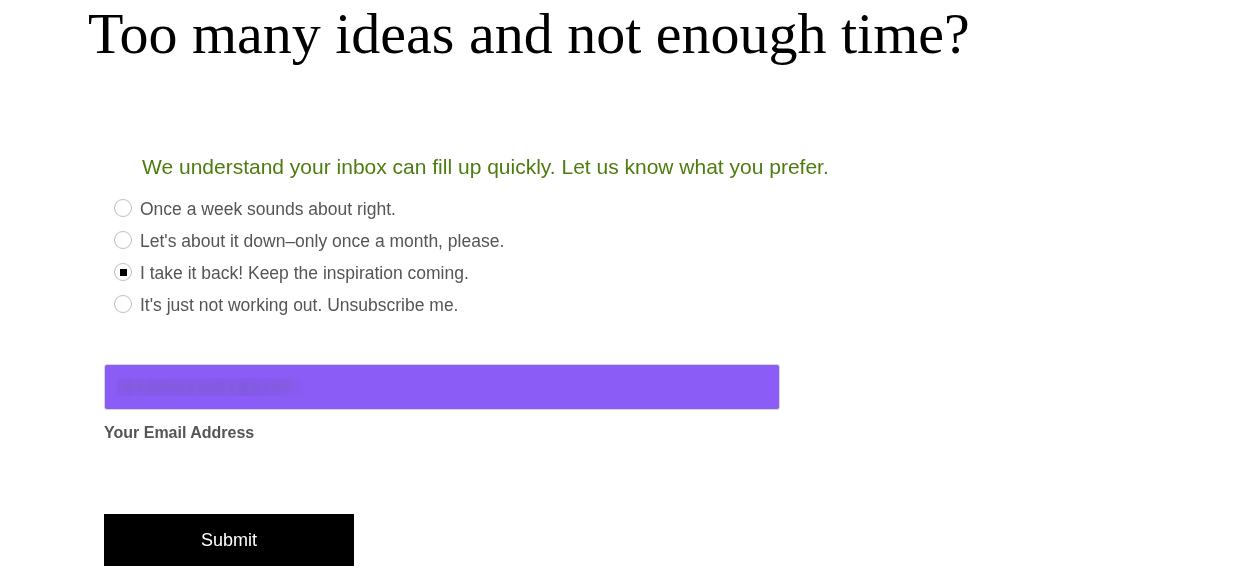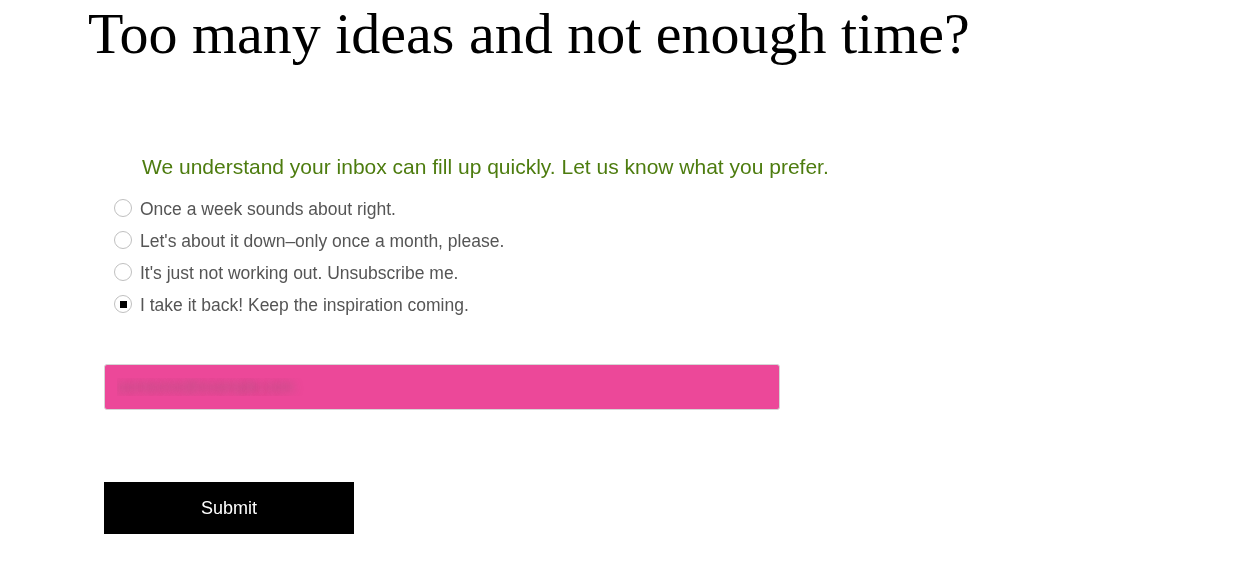--- a/index.html
+++ b/index.html
@@ -69,21 +69,21 @@
       color: #555555;
       cursor: pointer;
     }
     .email-section {
       margin-top: 48px;
       margin-left: -10px;
     }
     .email-input {
       width: 676px;
       height: 46px;
-      background: #ec4899;
+      background: #8b5cf6;
       border: 1px solid #d6d6d6;
       border-radius: 3px;
       padding: 0 12px;
       font-size: 16px;
       color: transparent;
       text-shadow: 0 0 8px rgba(100,100,100,0.5);
     }
     .email-input::placeholder {
       color: transparent;
       text-shadow: 0 0 8px rgba(120,120,120,0.45);
@@ -120,28 +120,29 @@
     <div class="radio-group">
       <div class="radio-option">
         <span class="radio-circle"></span>
         <span class="radio-label">Once a week sounds about right.</span>
       </div>
       <div class="radio-option">
         <span class="radio-circle"></span>
         <span class="radio-label">Let's about it down–only once a month, please.</span>
       </div>
       <div class="radio-option">
+        <span class="radio-circle selected"></span>
+        <span class="radio-label">I take it back! Keep the inspiration coming.</span>
+      </div>
+      <div class="radio-option">
         <span class="radio-circle"></span>
         <span class="radio-label">It's just not working out. Unsubscribe me.</span>
-      </div>
-      <div class="radio-option">
-        <span class="radio-circle selected"></span>
-        <span class="radio-label">I take it back! Keep the inspiration coming.</span>
       </div>
     </div>
 
     <div class="email-section">
       <input type="text" class="email-input" value="someone@example.com" style="">
+      <label class="email-label">Your Email Address</label>
     </div>
 
     <button class="submit-button">Submit</button>
   </div>
 </div>
 
 </body></html>

